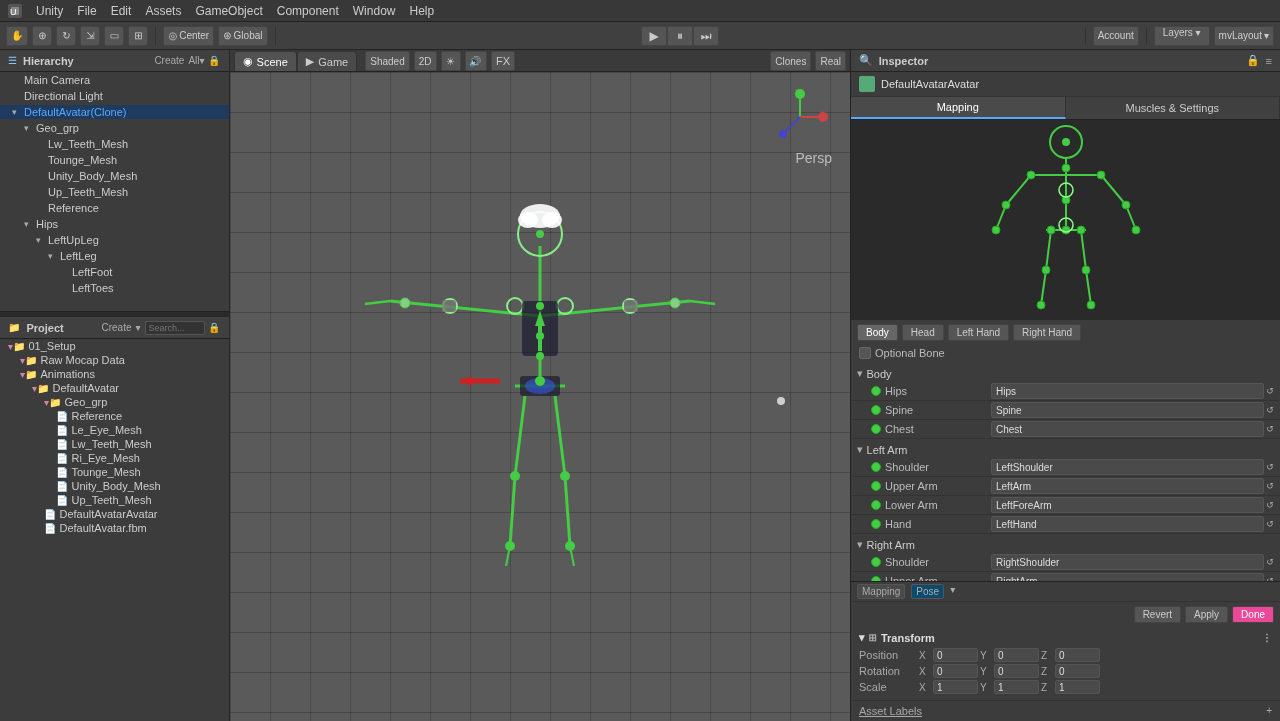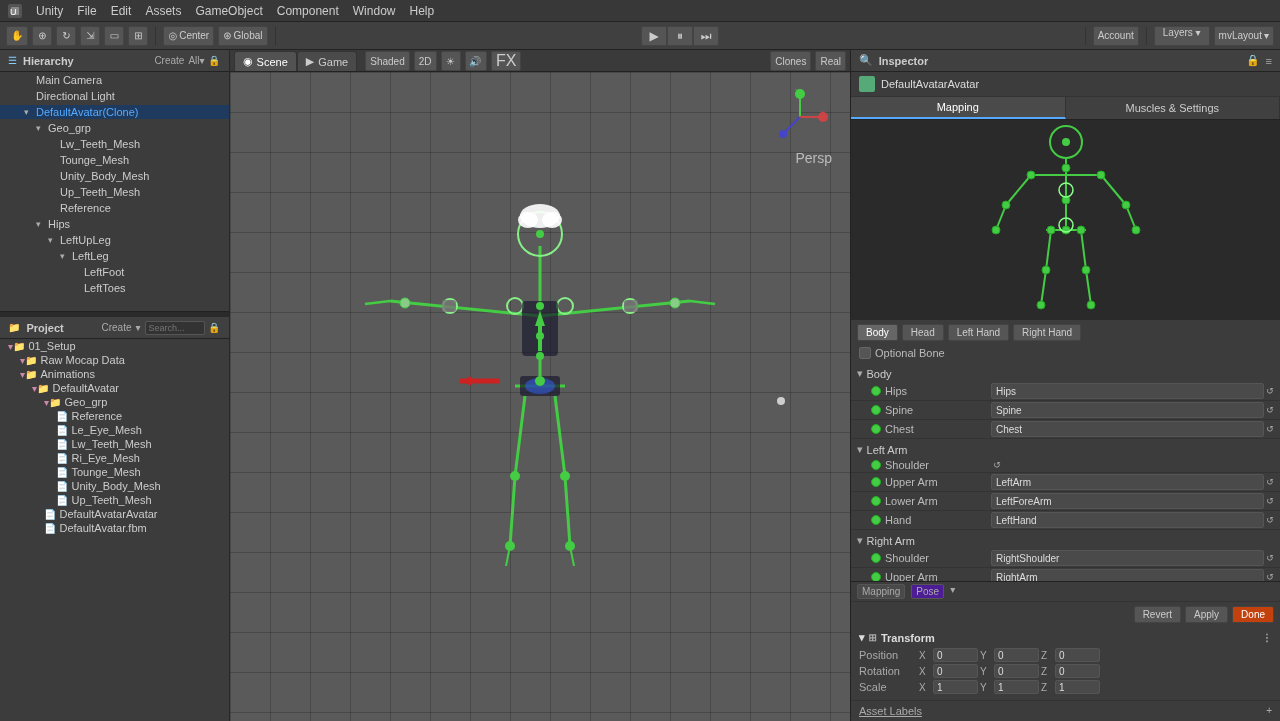--- a/index.html
+++ b/index.html
@@ -111,21 +111,21 @@
 
     
     #button-sections { display: flex; gap: 4px; padding: 4px 6px; }
     .section-btn { padding: 2px 8px; background: #555; border: 1px solid #444; border-radius: 2px; color: #ccc; font-size: 10px; cursor: pointer; }
     .section-btn.active { background: #666; color: #fff; }
 
     #optional-bone { padding: 2px 8px; color: #bbb; font-size: 11px; display: flex; align-items: center; gap: 4px; }
     .check-box { width: 12px; height: 12px; background: #555; border: 1px solid #666; border-radius: 2px; }
     .inspector-footer { display: flex; justify-content: flex-end; padding: 4px 6px; gap: 4px; }
     .footer-btn { padding: 2px 8px; background: #555; border: 1px solid #444; border-radius: 2px; color: #ccc; font-size: 10px; cursor: pointer; }
-    .footer-btn.primary { background: #c2410c; color: #fff; }
+    .footer-btn.primary { background: #ec4899; color: #fff; }
 
     
     #transform-section { padding: 4px 8px; }
     .transform-header { display: flex; align-items: center; gap: 4px; color: #ddd; font-size: 11px; font-weight: bold; margin-bottom: 4px; }
     .transform-row { display: flex; align-items: center; margin-bottom: 2px; }
     .transform-label { width: 60px; color: #aaa; font-size: 11px; }
     .transform-xyz { display: flex; gap: 2px; }
     .xyz-field { display: flex; align-items: center; gap: 2px; }
     .xyz-label { color: #aaa; font-size: 10px; width: 12px; }
     .xyz-val { width: 45px; height: 14px; background: #4a4a4a; border: 1px solid #555; border-radius: 2px; color: #ddd; font-size: 10px; padding: 0 3px; display: flex; align-items: center; }
@@ -137,21 +137,21 @@
     
     #hierarchy-panel { flex: 1; max-height: 240px; overflow-y: auto; border-bottom: 1px solid #222; }
     #hierarchy-panel::-webkit-scrollbar { width: 6px; }
     #hierarchy-panel::-webkit-scrollbar-track { background: #333; }
     #hierarchy-panel::-webkit-scrollbar-thumb { background: #555; }
 
     .panel-header { height: 22px; background: #404040; display: flex; align-items: center; padding: 0 8px; border-bottom: 1px solid #222; justify-content: space-between; }
     .panel-title { color: #ccc; font-size: 11px; font-weight: bold; }
 
     .tree-item { padding: 1px 0; cursor: pointer; }
-    .tree-row { display: flex; align-items: center; padding: 1px 20px; font-size: 11px; color: #ccc; }
+    .tree-row { display: flex; align-items: center; padding: 1px 8px; font-size: 11px; color: #ccc; }
     .tree-indent { display: inline-block; }
     .tree-arrow { width: 12px; color: #aaa; font-size: 9px; }
     .tree-label { color: #ccc; }
     .tree-label.selected { color: #5af; }
 
     
     #project-panel { flex: 1; overflow-y: auto; }
     #project-panel::-webkit-scrollbar { width: 6px; }
     #project-panel::-webkit-scrollbar-track { background: #333; }
     #project-panel::-webkit-scrollbar-thumb { background: #555; }
@@ -442,21 +442,21 @@
       <div class="scene-tab">
         <span>▶</span>
         <span>Game</span>
       </div>
 
       <div style="display:flex;align-items:center;margin-left:8px;gap:4px;">
         <div class="tb-btn" style="font-size:10px;">Shaded</div>
         <div class="tb-btn" style="font-size:10px;">2D</div>
         <div class="tb-btn" style="font-size:10px;">☀</div>
         <div class="tb-btn" style="font-size:10px;">🔊</div>
-        <div class="tb-btn" style="font-size:16px;">FX</div>
+        <div class="tb-btn" style="font-size:11px;">FX</div>
       </div>
       <div style="display:flex;align-items:center;margin-left:auto;gap:4px;margin-right:4px;">
         <div class="tb-btn" style="font-size:10px;">Clones</div>
         <div class="tb-btn" style="font-size:10px;">Real</div>
       </div>
     </div>
 
     <div id="viewport">
 
       <div id="viewport-overlay">
@@ -675,20 +675,23 @@
         <div class="section-header">
           <span class="section-arrow">▾</span>
           <span>Left Arm</span>
         </div>
 
         <div class="bone-row">
           <div class="bone-label">
             <div class="bone-circle"></div>
             <span>Shoulder</span>
           </div>
+          <div class="bone-field">
+            <span class="bone-field-text">LeftShoulder</span>
+          </div>
           <span class="bone-reset">↺</span>
         </div>
 
         <div class="bone-row">
           <div class="bone-label">
             <div class="bone-circle"></div>
             <span>Upper Arm</span>
           </div>
           <div class="bone-field">
             <span class="bone-field-text">LeftArm</span>
@@ -746,21 +749,21 @@
         </div>
 
       </div>
 
     </div>
 
     <div style="border-top:1px solid #222;">
 
       <div style="display:flex;padding:2px 6px;gap:6px;border-bottom:1px solid #333;">
         <span style="color:#aaa;font-size:10px;cursor:pointer;padding:1px 4px;background:#4a4a4a;border:1px solid #555;border-radius:2px;">Mapping</span>
-        <span style="color:#aaa;font-size:10px;cursor:pointer;padding:1px 4px;background:#4c1d95;border:1px solid #555;border-radius:2px;">Pose</span>
+        <span style="color:#aaa;font-size:10px;cursor:pointer;padding:1px 4px;background:#0c4a6e;border:1px solid #555;border-radius:2px;">Pose</span>
         <span style="color:#aaa;font-size:10px;">▾</span>
       </div>
 
       <div class="inspector-footer">
         <button class="footer-btn">Revert</button>
         <button class="footer-btn">Apply</button>
         <button class="footer-btn primary">Done</button>
       </div>
     </div>
 

